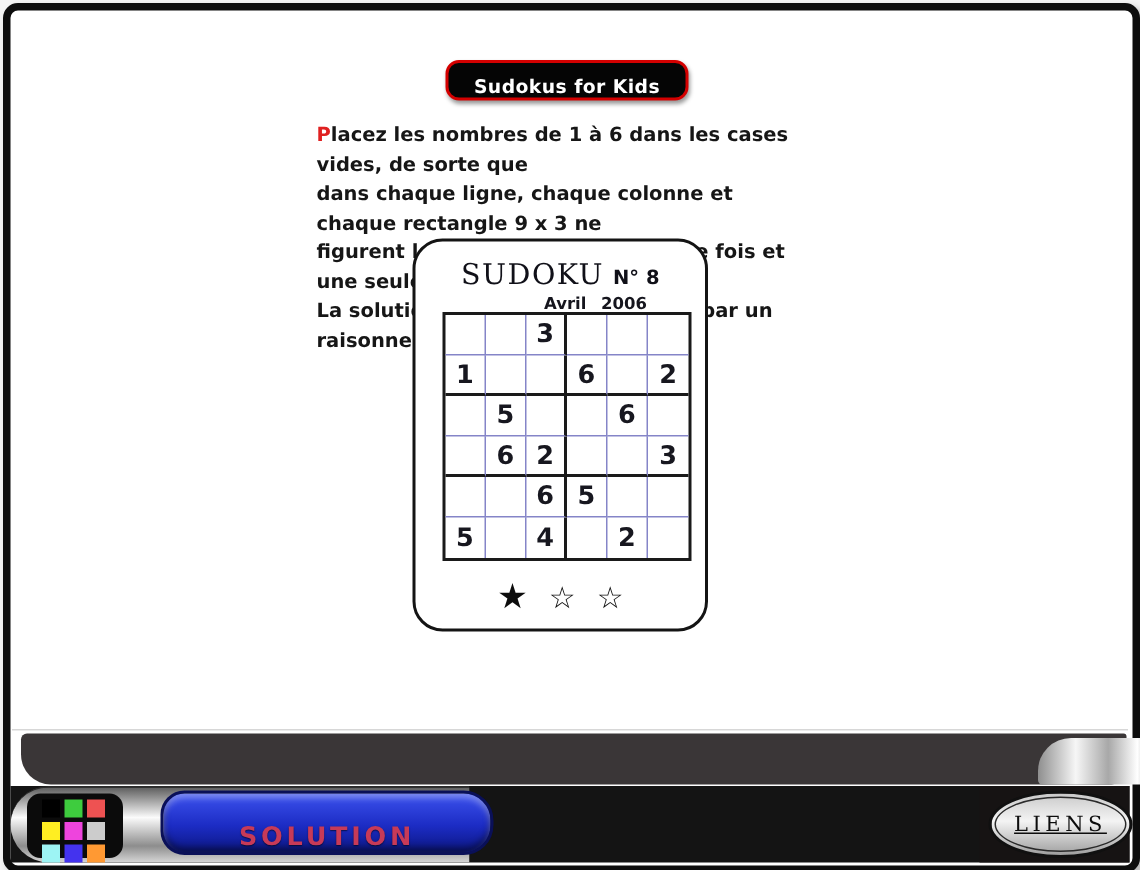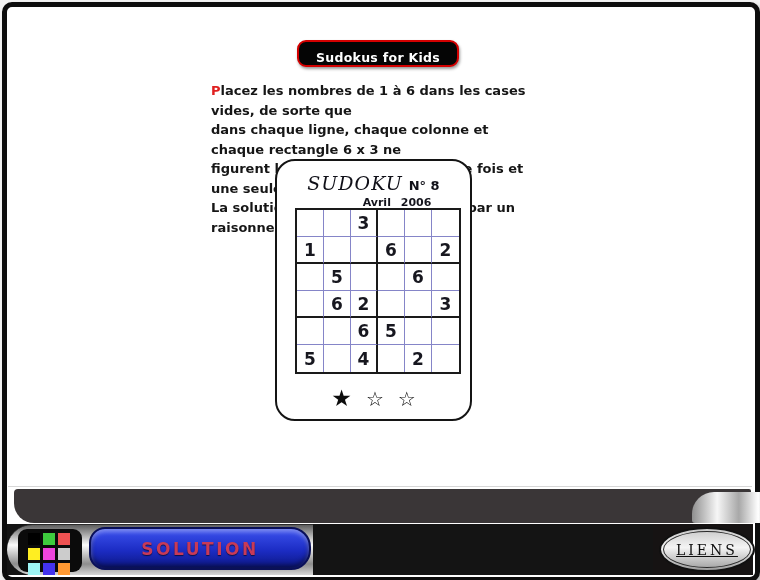--- a/index.html
+++ b/index.html
@@ -14,21 +14,21 @@
   .banner span{color:#ffffff;font-size:12.5px;font-weight:bold;letter-spacing:.3px;}
 
   
   .instructions{position:absolute;left:211px;top:81px;width:330px;font-size:13px;line-height:19.5px;color:#161616;font-weight:bold;}
   .instructions .lead{color:#e02020;}
 
   
   .card{position:absolute;left:275px;top:159px;width:197px;height:262px;background:#fff;
         border:2px solid #141414;border-radius:20px;box-sizing:border-box;}
   .card-title{margin-top:11px;text-align:center;color:#101018;}
-  .card-title .sudoku-word{font-family:"DejaVu Serif",serif;font-style:italic;font-size:19px;letter-spacing:1px;}
+  .card-title .sudoku-word{font-family:"DejaVu Serif",serif;font-size:19px;letter-spacing:1px;}
   .card-title .sudoku-num{font-size:13px;font-weight:bold;margin-left:6px;}
   .card-date{margin-top:2px;text-align:center;font-size:11px;font-weight:bold;color:#15151d;word-spacing:6px;padding-left:47px;}
   .sgrid{position:absolute;left:18px;top:47px;border:2px solid #1a1a1a;display:grid;
          grid-template-columns:repeat(6,27px);grid-auto-rows:27px;background:#fff;}
   .cell{box-sizing:border-box;border-right:1px solid #8585c8;border-bottom:1px solid #8585c8;
         display:flex;align-items:center;justify-content:center;
         font-size:17px;font-weight:bold;color:#17171f;}
   .cell.c2{border-right:2px solid #1a1a1a;}
   .cell.c5{border-right:none;}
   .cell.r1,.cell.r3{border-bottom:2px solid #1a1a1a;}
@@ -46,23 +46,23 @@
 
   
   .footer{position:absolute;left:7px;top:524px;width:746px;height:51px;background:#141414;}
   .metal-left{position:absolute;left:0;top:0;width:306px;height:51px;border-radius:26px 0 0 26px;
           background:linear-gradient(#5e5e5e,#fbfbfb 40%,#8d8d8d 78%,#d6d6d6);
           border-top:1px solid #2a2a2a;box-sizing:border-box;}
   .palette{position:absolute;left:11px;top:4px;width:64px;height:43px;background:#0b0b0b;border-radius:9px;
           display:grid;grid-template-columns:repeat(3,12px);grid-auto-rows:12px;gap:3px;
           padding:4px 0 0 10px;box-sizing:border-box;}
   .swatch{width:12px;height:12px;display:inline-block;}
-  .solution-btn{position:absolute;left:82px;top:2px;width:222px;height:43px;border-radius:16px 20px 20px 16px;
+  .solution-btn{position:absolute;left:100px;top:2px;width:222px;height:43px;border-radius:16px 20px 20px 16px;
           background:linear-gradient(#3c52ee,#1c2cc4 55%,#0c1784);border:2px solid #0a1058;box-sizing:border-box;
-          display:flex;align-items:center;justify-content:center;
+          display:flex;align-items:flex-end;justify-content:center;
           box-shadow:inset 0 3px 4px rgba(255,255,255,.35), inset 0 -3px 5px rgba(0,0,0,.45);cursor:pointer;}
   .solution-btn span{color:#c73a58;font-size:17px;font-weight:bold;letter-spacing:2.5px;
           text-shadow:0 1px 1px rgba(0,0,0,.6);}
   .months{position:absolute;left:306px;top:1px;width:340px;height:47px;display:grid;
           grid-template-columns:repeat(6,1fr);grid-auto-rows:1fr;background:#3a3a3a;gap:0;}
   .month{background:linear-gradient(#f2f2f2,#c3c3c3);border:1px solid #4c4c4c;box-sizing:border-box;
           display:flex;align-items:center;justify-content:center;
           font-size:11.5px;color:#e03434;cursor:pointer;}
   .month.muted{color:#fbfbfb;}
   .liens-zone{position:absolute;left:646px;top:0;right:0;height:51px;background:#161313;}
@@ -77,21 +77,21 @@
 
 <div class="page">
   <div class="frame"></div>
 
   <div class="banner">
     <span>Sudokus for Kids</span>
   </div>
 
   <div class="instructions">
     <div><span class="lead">P</span><span>lacez les nombres de 1 à 6 dans les cases vides, de sorte que</span></div>
-    <div>dans chaque ligne, chaque colonne et chaque rectangle 6 x 3 ne</div>
+    <div>dans chaque ligne, chaque colonne et chaque rectangle 9 x 3 ne</div>
     <div>figurent les chiffres de 1 à 6 qu'une fois et une seule.</div>
     <div>La solution est unique et s'obtient par un raisonnement "logique".</div>
   </div>
 
   <div class="card">
     <div class="card-title">
       <span class="sudoku-word">SUDOKU</span><span class="sudoku-num">N° 8</span>
     </div>
     <div class="card-date">Avril 2006</div>
 

